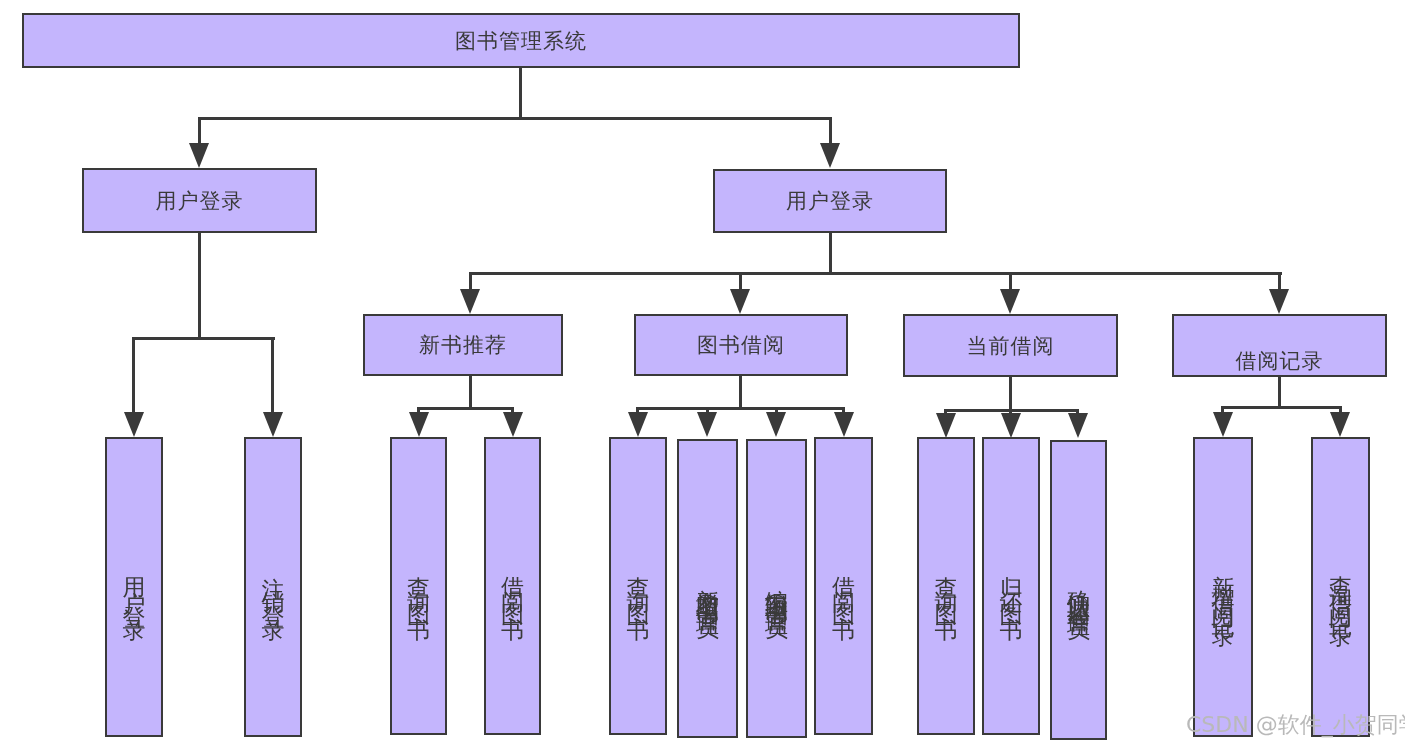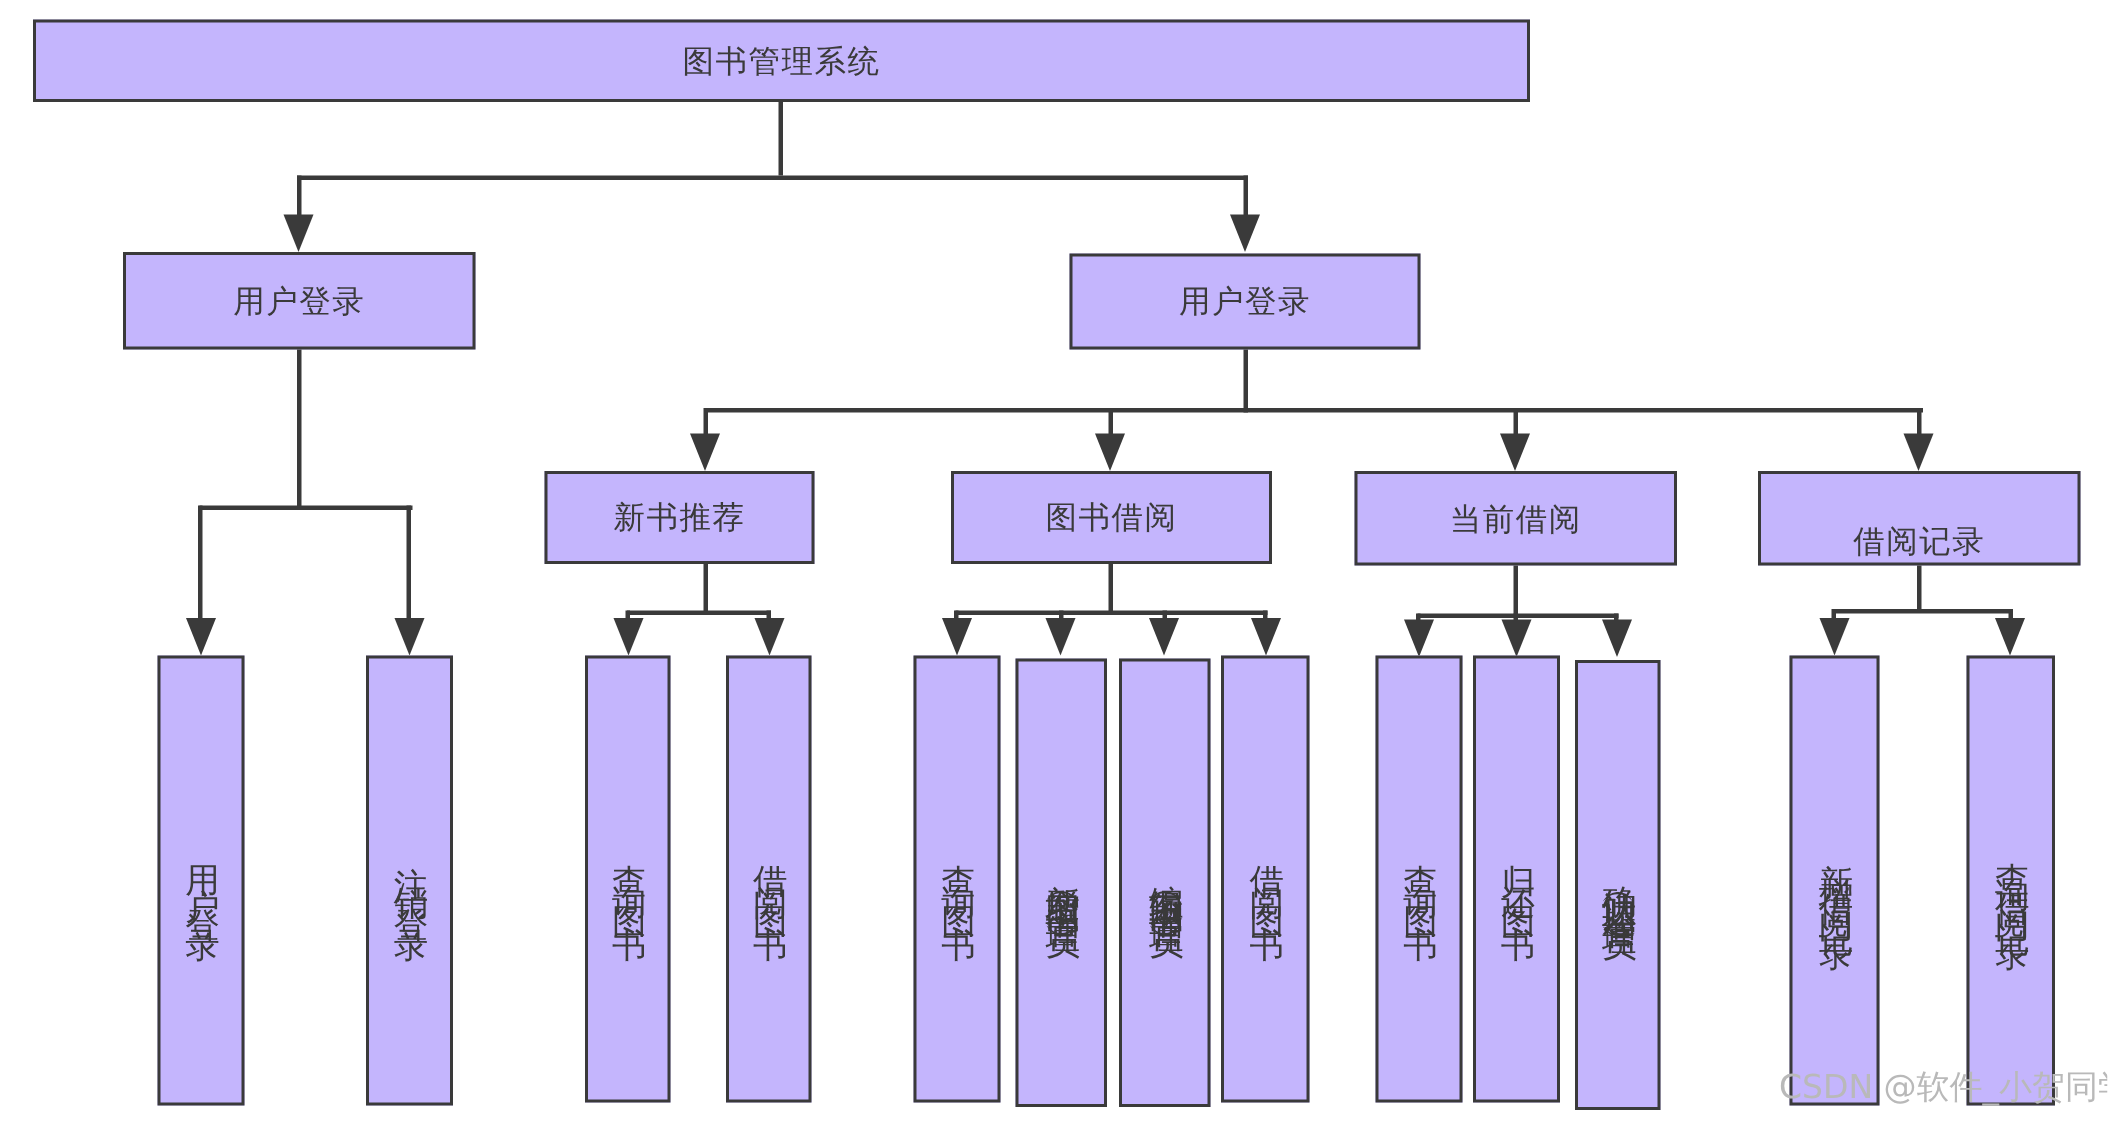--- a/index.html
+++ b/index.html
@@ -83,21 +83,21 @@
   <div class="ln" style="left:470px;top:272px;width:812px;height:3px;"></div>
   <div class="ln" style="left:469px;top:272px;width:3px;height:22px;"></div>
   <div class="arr" style="left:460px;top:289px;"></div>
   <div class="ln" style="left:739px;top:272px;width:3px;height:22px;"></div>
   <div class="arr" style="left:730px;top:289px;"></div>
   <div class="ln" style="left:1009px;top:272px;width:3px;height:22px;"></div>
   <div class="arr" style="left:1000px;top:289px;"></div>
   <div class="ln" style="left:1278px;top:272px;width:3px;height:22px;"></div>
   <div class="arr" style="left:1269px;top:289px;"></div>
 
-  <div class="node hnode" style="left:363px;top:314px;width:180px;height:62px;">
+  <div class="node hnode" style="left:363px;top:314px;width:200px;height:62px;">
     <span>新书推荐</span>
   </div>
   <div class="node hnode" style="left:634px;top:314px;width:214px;height:62px;">
     <span>图书借阅</span>
   </div>
   <div class="node hnode" style="left:903px;top:314px;width:215px;height:63px;">
     <span>当前借阅</span>
   </div>
   <div class="node hnode" style="left:1172px;top:314px;width:215px;height:63px;align-items:flex-end;">
     <span>借阅记录</span>

